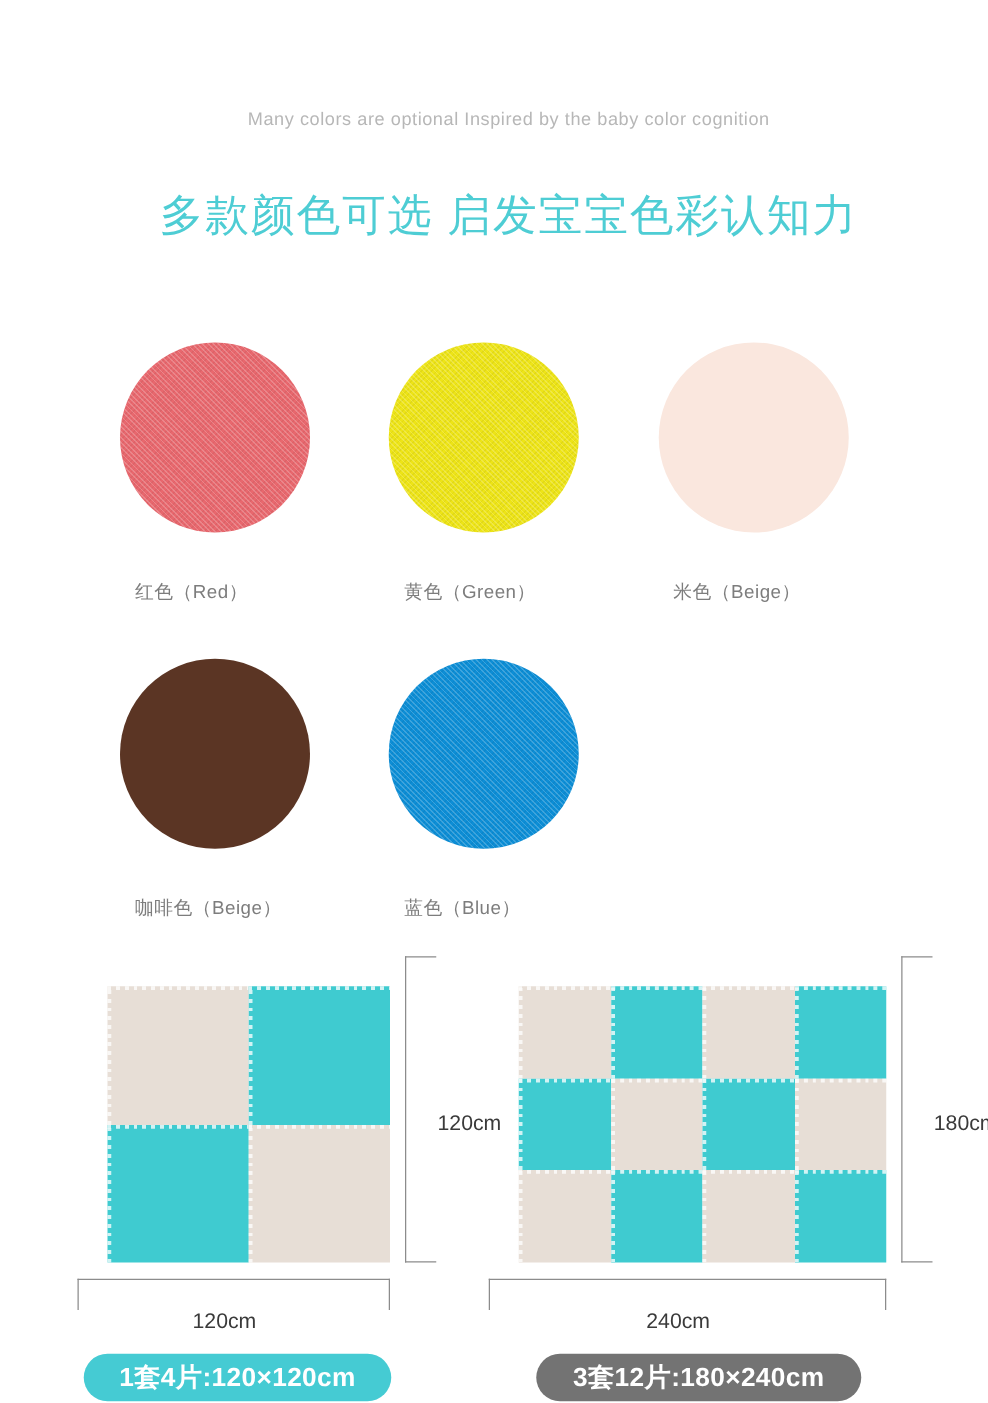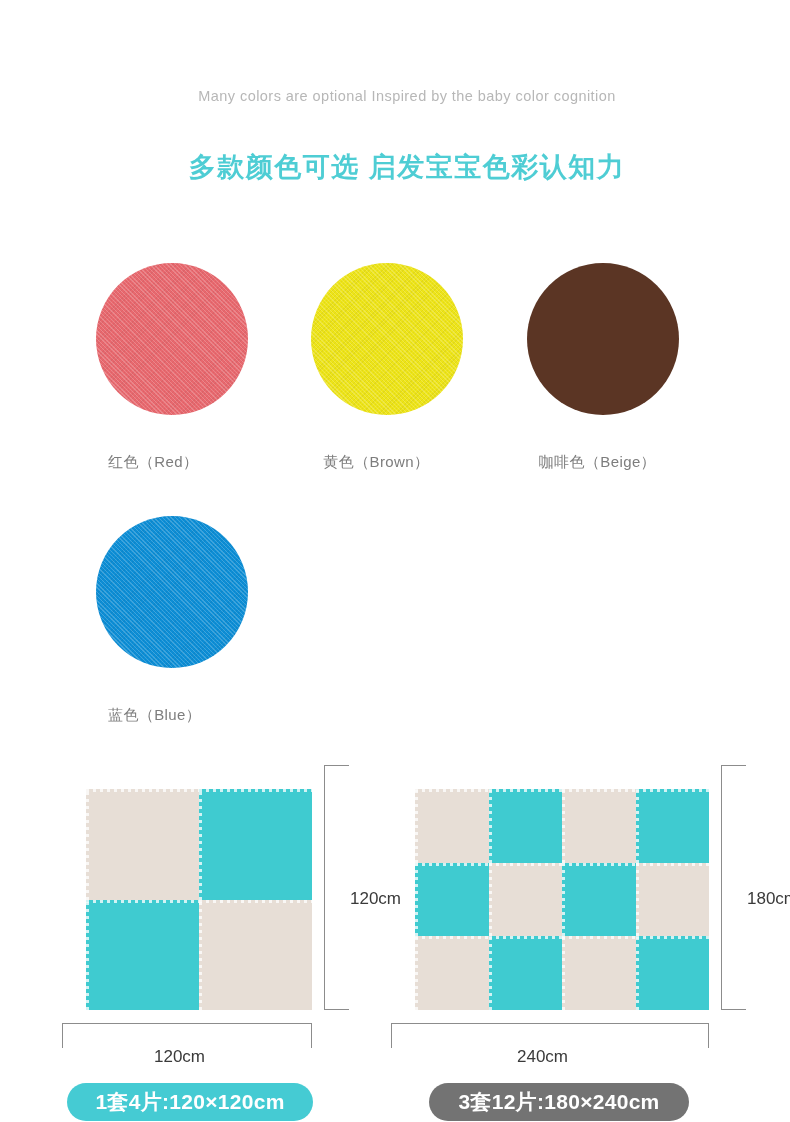--- a/index.html
+++ b/index.html
@@ -19,22 +19,22 @@
     padding-top: 52px;
   }
   .subtitle-en {
     font-size: 14.5px;
     color: #b7b7b7;
     letter-spacing: 0.45px;
     font-weight: 400;
   }
   .title-cn {
     margin-top: 21px;
-    font-size: 27px;
-    font-weight: 700;
+    font-size: 35px;
+    font-weight: 400;
     color: #4ecdd4;
     letter-spacing: 1.5px;
   }
 
   
   .swatch-grid {
     margin-top: 42px;
     padding: 0 60px;
     display: grid;
     grid-template-columns: repeat(3, 1fr);
@@ -192,21 +192,25 @@
   <div class="title-cn" style="color: rgb(78, 205, 212);">多款颜色可选 启发宝宝色彩认知力</div>
 </div>
 
 <div class="swatch-grid">
   <div class="swatch-cell">
     <div class="swatch-disc textured" style="background: rgb(232, 104, 110);"></div>
     <div class="swatch-label">红色（Red）</div>
   </div>
   <div class="swatch-cell">
     <div class="swatch-disc textured" style="background: rgb(237, 228, 23);"></div>
-    <div class="swatch-label">黄色（Brown）</div>
+    <div class="swatch-label">黄色（Green）</div>
+  </div>
+  <div class="swatch-cell">
+    <div class="swatch-disc" style="background: rgb(250, 231, 222);"></div>
+    <div class="swatch-label">米色（Beige）</div>
   </div>
   <div class="swatch-cell">
     <div class="swatch-disc" style="background: rgb(91, 53, 36);"></div>
     <div class="swatch-label">咖啡色（Beige）</div>
   </div>
   <div class="swatch-cell">
     <div class="swatch-disc textured" style="background: rgb(13, 142, 214);"></div>
     <div class="swatch-label">蓝色（Blue）</div>
   </div>
 </div>

